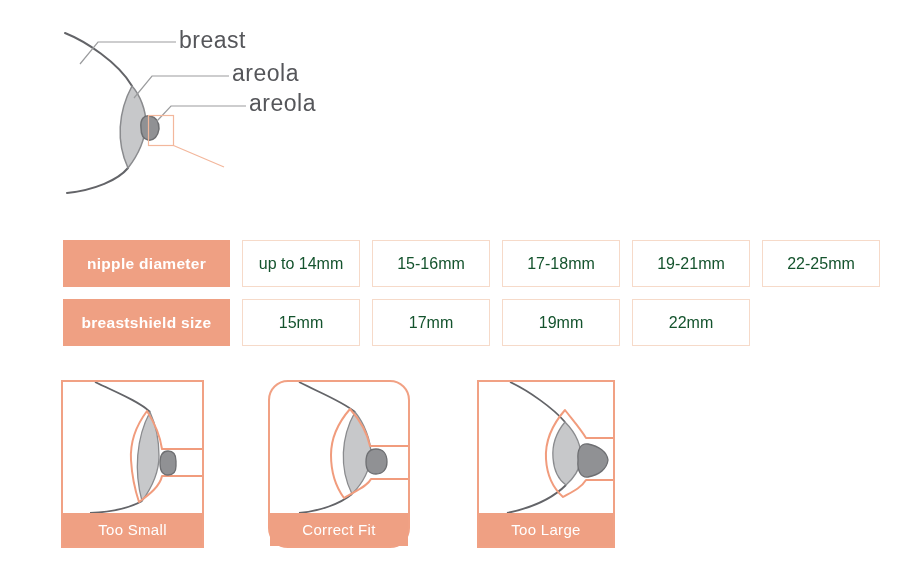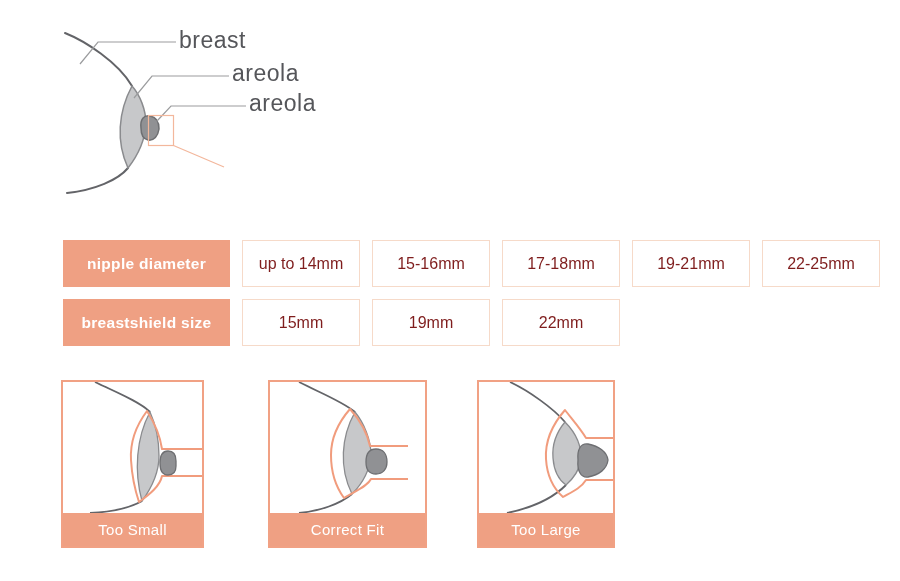--- a/index.html
+++ b/index.html
@@ -26,31 +26,31 @@
     position:absolute;left:63px;top:240px;
     display:grid;grid-template-columns:167px repeat(5,118px);
     grid-auto-rows:47px;gap:12px;
   }
   .th-cell{
     background:#EFA083;color:#ffffff;font-size:15.5px;font-weight:600;
     letter-spacing:.3px;display:flex;align-items:center;justify-content:center;
   }
   .td-cell{
     background:#ffffff;border:1px solid #F6DAC9;box-sizing:border-box;
-    color:#7f1d1d;font-size:16px;
+    color:#14532d;font-size:16px;
     display:flex;align-items:center;justify-content:center;
   }
 
   
   .fit-box{
     position:absolute;top:380px;height:168px;background:#ffffff;
     border:2px solid #F1A184;box-sizing:border-box;
   }
   #fit-box-small{left:61px;width:143px;}
-  #fit-box-correct{left:268px;width:159px;}
+  #fit-box-correct{left:268px;width:142px;border-radius:20px;}
   #fit-box-large{left:477px;width:138px;}
   .fit-drawing{position:absolute;left:0;top:0;display:block;}
   .fit-label{
     position:absolute;left:0;right:0;bottom:0;height:33px;background:#EFA083;
     color:#ffffff;font-size:15px;letter-spacing:.3px;
     display:flex;align-items:center;justify-content:center;
   }
 </style>
 </head>
 <body>
@@ -81,20 +81,21 @@
   <div id="sizing-table">
     <div class="th-cell">nipple diameter</div>
     <div class="td-cell">up to 14mm</div>
     <div class="td-cell">15-16mm</div>
     <div class="td-cell">17-18mm</div>
     <div class="td-cell">19-21mm</div>
     <div class="td-cell">22-25mm</div>
 
     <div class="th-cell">breastshield size</div>
     <div class="td-cell">15mm</div>
+    <div class="td-cell">17mm</div>
     <div class="td-cell">19mm</div>
     <div class="td-cell">22mm</div>
   </div>
 
   <div class="fit-box" id="fit-box-small">
     <svg class="fit-drawing" width="139" height="131" viewBox="0 0 139 131">
       <path d="M 32,0 C 50,9 76,19 87,30" fill="none" stroke="#636468" stroke-width="1.8"></path>
       <path d="M 79,119 C 67,126 48,130 27,131" fill="none" stroke="#636468" stroke-width="1.8"></path>
       <path d="M 87,30 C 73,56 71,90 79,119 C 90,104 96,89 96,74 C 96,58 92,41 87,30 Z" fill="#C7C8CA" stroke="#8A8B8E" stroke-width="1.3"></path>
       <path d="M 139,67 L 99,67 C 97,53 91,40 84,29 C 72,45 67,61 68,78 C 69,95 72,108 76,120 C 87,112 97,104 99,94 L 139,94" fill="none" stroke="#F19C7D" stroke-width="2" stroke-linejoin="round"></path>

